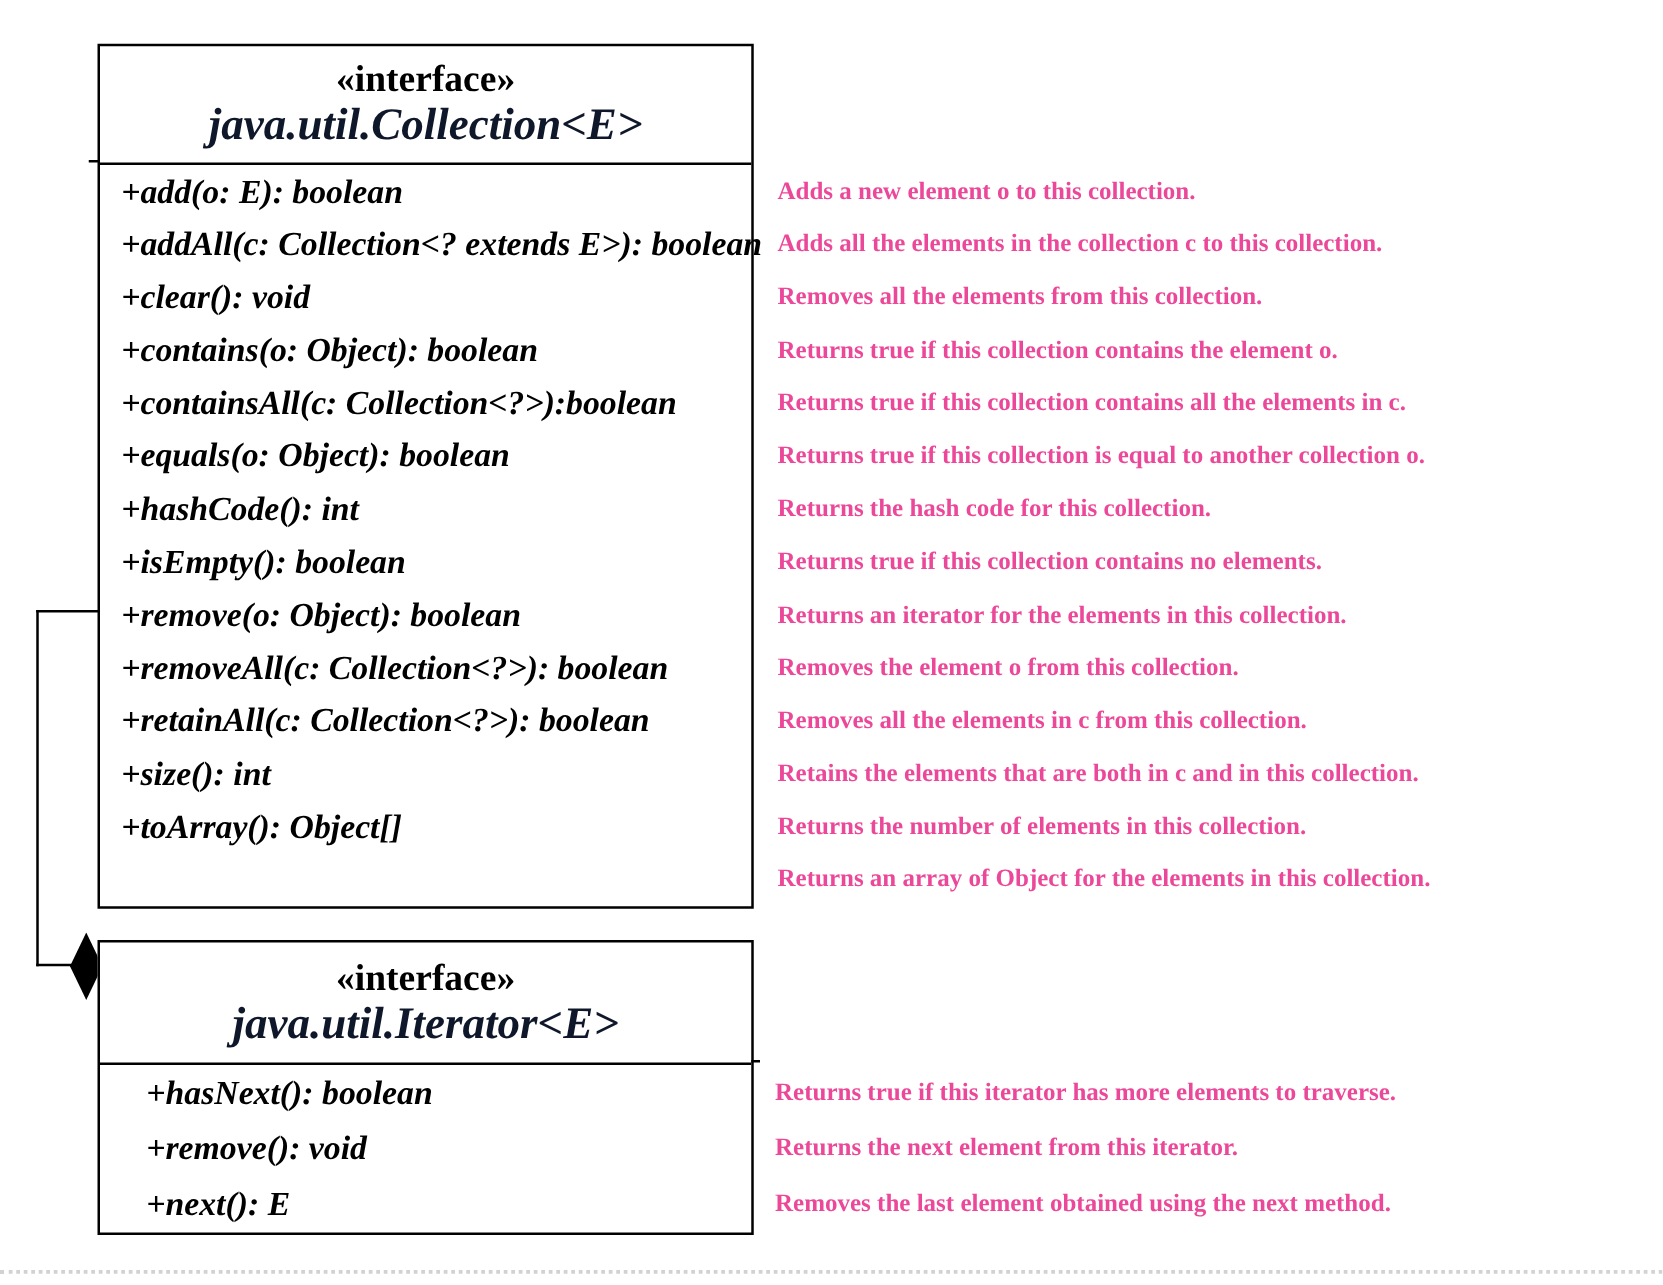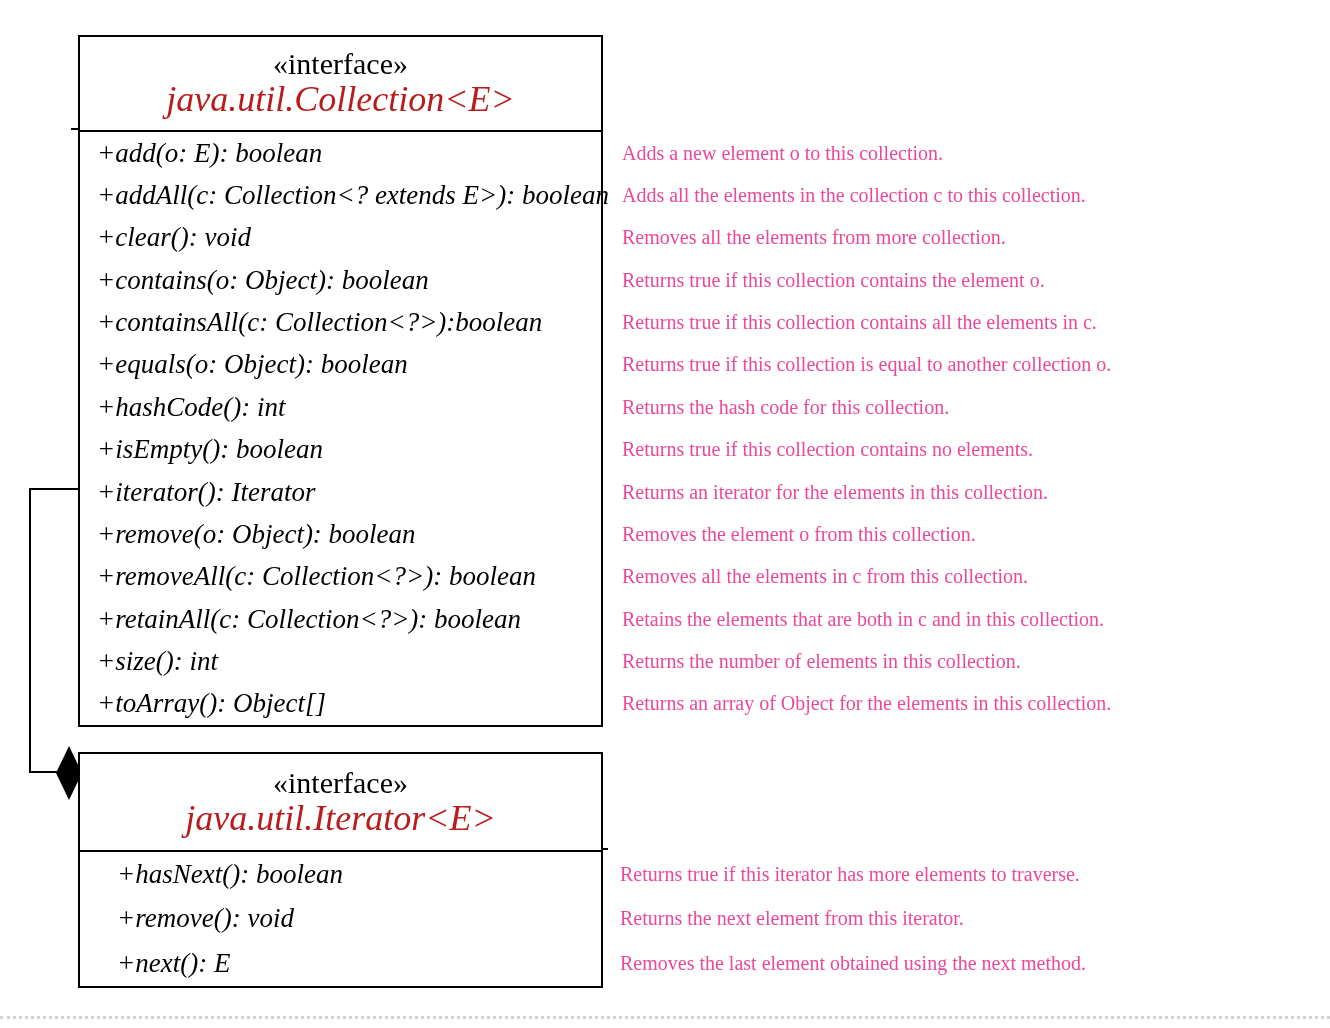--- a/index.html
+++ b/index.html
@@ -1,40 +1,40 @@
 <!DOCTYPE html>
 <html><head>
 <meta charset="utf-8">
 <style>
   html, body { margin: 0; padding: 0; background: #ffffff; }
   body {
     width: 1330px; height: 1028px; overflow: hidden;
     font-family: "Liberation Serif", serif;
   }
-  .canvas { position: relative; width: 1056px; height: 1028px; background: #ffffff; }
+  .canvas { position: relative; width: 1056px; height: 1028px; background: #ffffff; font-weight: bold; }
 
   .uml-box {
     position: absolute;
     border: 2px solid #000;
     background: #fff;
     box-sizing: border-box;
   }
   #collection-box { left: 78px; top: 35px; width: 525px; height: 692px; }
   #iterator-box   { left: 78px; top: 752px; width: 525px; height: 236px; }
 
   .uml-title {
     display: flex; flex-direction: column; justify-content: center; align-items: center;
     border-bottom: 2px solid #000;
     text-align: center;
   }
   #collection-box .uml-title { height: 93px; }
   #iterator-box   .uml-title { height: 96px; }
 
   .stereotype { font-size: 30px; line-height: 1.1; color: #000; }
-  .iname { font-size: 36px; font-style: italic; line-height: 1.1; color: #b91c1c; }
+  .iname { font-size: 36px; font-style: italic; line-height: 1.1; color: #0f172a; }
 
   .uml-methods { display: grid; padding-left: 17px; }
   #collection-box .uml-methods { grid-auto-rows: 42.36px; }
   #iterator-box   .uml-methods { grid-auto-rows: 44.6px; margin-left: 20px; }
 
   .m-row {
     display: flex; align-items: center;
     font-style: italic; font-size: 27px; color: #000;
     white-space: nowrap; overflow: visible;
   }
@@ -76,35 +76,34 @@
     </div>
     <div class="uml-methods">
         <div class="m-row">+add(o: E): boolean</div>
         <div class="m-row">+addAll(c: Collection&lt;? extends E&gt;): boolean</div>
         <div class="m-row">+clear(): void</div>
         <div class="m-row">+contains(o: Object): boolean</div>
         <div class="m-row">+containsAll(c: Collection&lt;?&gt;):boolean</div>
         <div class="m-row">+equals(o: Object): boolean</div>
         <div class="m-row">+hashCode(): int</div>
         <div class="m-row">+isEmpty(): boolean</div>
-        <div class="m-row">+iterator(): Iterator</div>
         <div class="m-row">+remove(o: Object): boolean</div>
         <div class="m-row">+removeAll(c: Collection&lt;?&gt;): boolean</div>
         <div class="m-row">+retainAll(c: Collection&lt;?&gt;): boolean</div>
         <div class="m-row">+size(): int</div>
         <div class="m-row">+toArray(): Object[]</div>
       </div>
   </div>
 
   <div class="line" id="sep-overhang-left"></div>
 
   <div class="desc-col" id="collection-desc">
       <div class="d-row">Adds a new element o to this collection.</div>
       <div class="d-row">Adds all the elements in the collection c to this collection.</div>
-      <div class="d-row">Removes all the elements from more collection.</div>
+      <div class="d-row">Removes all the elements from this collection.</div>
       <div class="d-row">Returns true if this collection contains the element o.</div>
       <div class="d-row">Returns true if this collection contains all the elements in c.</div>
       <div class="d-row">Returns true if this collection is equal to another collection o.</div>
       <div class="d-row">Returns the hash code for this collection.</div>
       <div class="d-row">Returns true if this collection contains no elements.</div>
       <div class="d-row">Returns an iterator for the elements in this collection.</div>
       <div class="d-row">Removes the element o from this collection.</div>
       <div class="d-row">Removes all the elements in c from this collection.</div>
       <div class="d-row">Retains the elements that are both in c and in this collection.</div>
       <div class="d-row">Returns the number of elements in this collection.</div>

